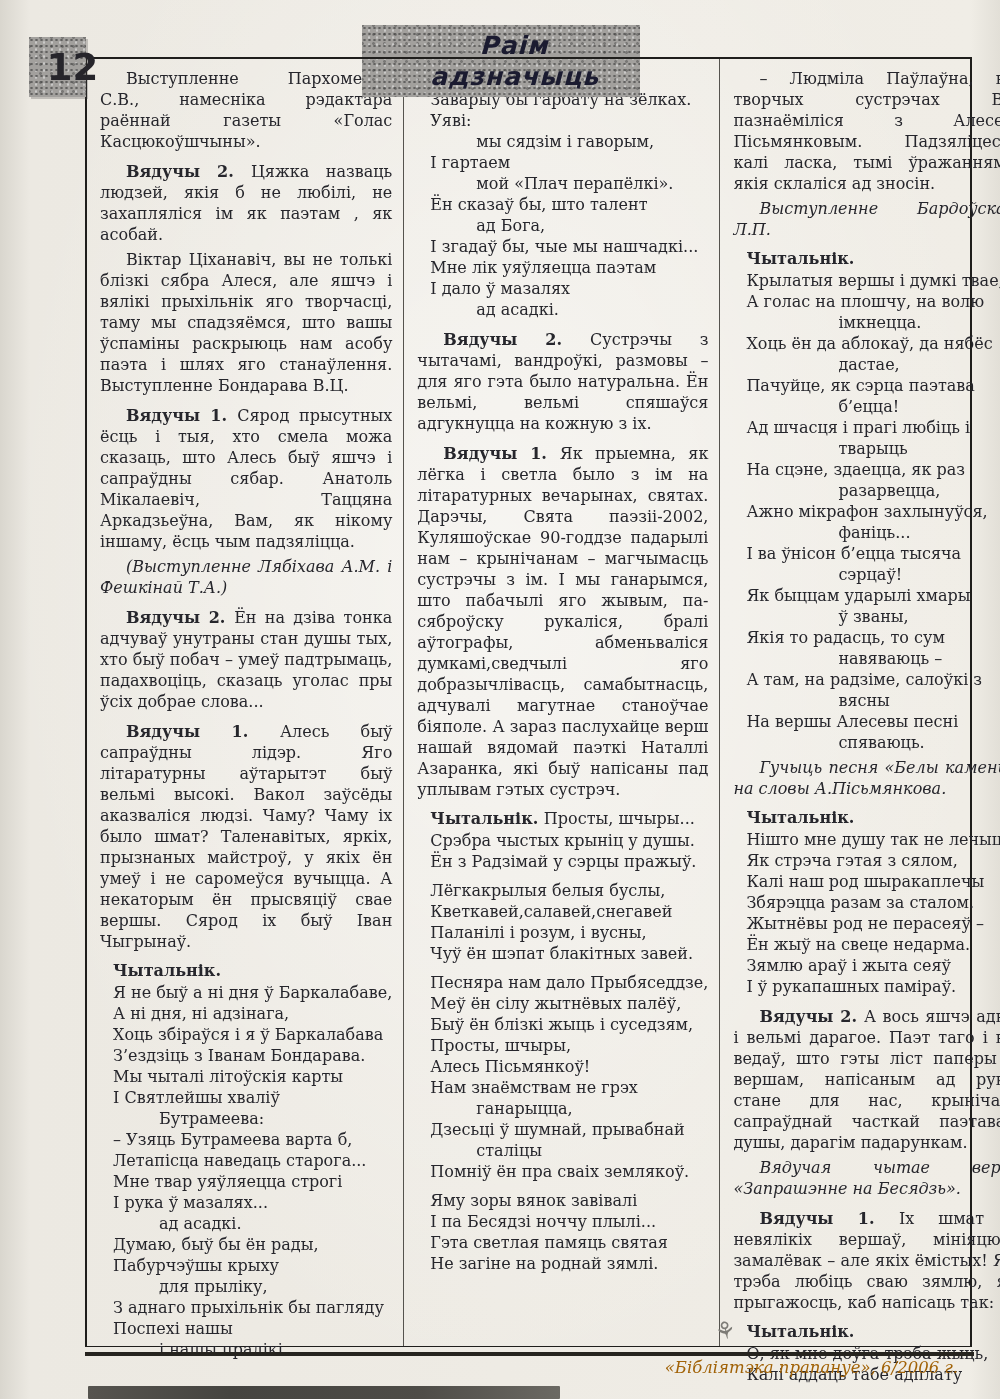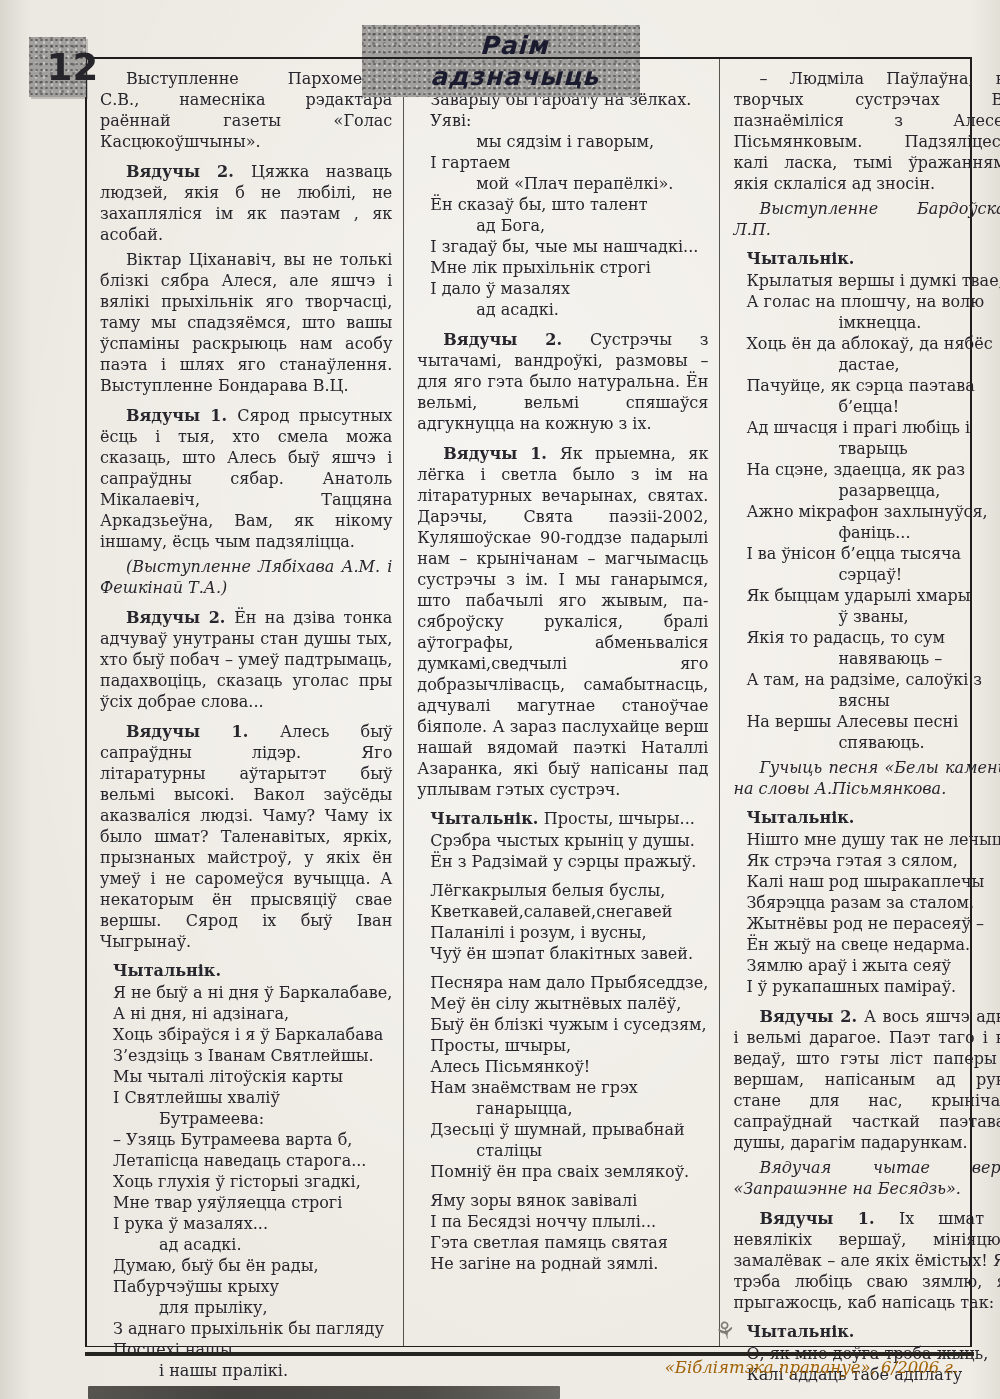--- a/index.html
+++ b/index.html
@@ -131,27 +131,26 @@
         <div class="ptext"><b>Вядучы 2. </b>Ён на дзіва тонка адчуваў унутраны стан душы тых, хто быў побач – умеў падтрымаць, падахвоціць, сказаць уголас пры ўсіх добрае слова...</div>
       </div>
       <div class="block para lead-para">
         <div class="ptext"><b>Вядучы 1. </b>Алесь быў сапраўдны лідэр. Яго літаратурны аўтарытэт быў вельмі высокі. Вакол заўсёды аказваліся людзі. Чаму? Чаму іх было шмат? Таленавітых, яркіх, прызнаных майстроў, у якіх ён умеў і не саромеўся вучыцца. А некаторым ён прысвяціў свае вершы. Сярод іх быў Іван Чыгрынаў.</div>
       </div>
       <div class="block verse">
         <div class="vhead"><b>Чытальнік.</b></div>
         <div class="vline ind0">Я не быў а ні дня ў Баркалабаве,</div>
         <div class="vline ind0">А ні дня, ні адзінага,</div>
         <div class="vline ind0">Хоць збіраўся і я ў Баркалабава</div>
-        <div class="vline ind0">З’ездзіць з Іванам Святлейшы.</div>
+        <div class="vline ind0">З’ездзіць з Іванам Бондарава.</div>
         <div class="vline ind0">Мы чыталі літоўскія карты</div>
         <div class="vline ind0">І Святлейшы хваліў</div>
         <div class="vline ind1">Бутрамеева:</div>
         <div class="vline ind0">– Узяць Бутрамеева варта б,</div>
         <div class="vline ind0">Летапісца наведаць старога...</div>
-        <div class="vline ind0">Хоць глухія ў гісторыі згадкі,</div>
         <div class="vline ind0">Мне твар уяўляецца строгі</div>
         <div class="vline ind0">І рука ў мазалях...</div>
         <div class="vline ind1">ад асадкі.</div>
         <div class="vline ind0">Думаю, быў бы ён рады,</div>
         <div class="vline ind0">Пабурчэўшы крыху</div>
         <div class="vline ind1">для прыліку,</div>
         <div class="vline ind0">З аднаго прыхільнік бы пагляду</div>
         <div class="vline ind0">Поспехі нашы</div>
         <div class="vline ind1">і нашы пралікі.</div>
       </div>
@@ -160,21 +159,21 @@
       <div class="block verse cont">
         <div class="vline ind1">пра творы,</div>
         <div class="vline ind0">Заварыў бы гарбату на зёлках.</div>
         <div class="vline ind0">Уяві:</div>
         <div class="vline ind1">мы сядзім і гаворым,</div>
         <div class="vline ind0">І гартаем</div>
         <div class="vline ind1">мой «Плач перапёлкі».</div>
         <div class="vline ind0">Ён сказаў бы, што талент</div>
         <div class="vline ind1">ад Бога,</div>
         <div class="vline ind0">І згадаў бы, чые мы нашчадкі...</div>
-        <div class="vline ind0">Мне лік прыхільнік строгі</div>
+        <div class="vline ind0">Мне лік уяўляецца паэтам</div>
         <div class="vline ind0">І дало ў мазалях</div>
         <div class="vline ind1">ад асадкі.</div>
       </div>
       <div class="block para lead-para">
         <div class="ptext"><b>Вядучы 2. </b>Сустрэчы з чытачамі, вандроўкі, размовы – для яго гэта было натуральна. Ён вельмі, вельмі спяшаўся адгукнуцца на кожную з іх.</div>
       </div>
       <div class="block para lead-para">
         <div class="ptext"><b>Вядучы 1. </b>Як прыемна, як лёгка і светла было з ім на літаратурных вечарынах, святах. Дарэчы, Свята паэзіі-2002, Куляшоўскае 90-годдзе падарылі нам – крынічанам – магчымасць сустрэчы з ім. І мы ганарымся, што пабачылі яго жывым, па-сяброўску рукаліся, бралі аўтографы, абменьваліся думкамі,сведчылі яго добразычлівасць, самабытнасць, адчувалі магутнае станоўчае біяполе. А зараз паслухайце верш нашай вядомай паэткі Наталлі Азаранка, які быў напісаны пад уплывам гэтых сустрэч.</div>
       </div>
       <div class="block verse">
@@ -184,21 +183,21 @@
       </div>
       <div class="block verse">
         <div class="vline ind0">Лёгкакрылыя белыя буслы,</div>
         <div class="vline ind0">Кветкавей,салавей,снегавей</div>
         <div class="vline ind0">Паланілі і розум, і вусны,</div>
         <div class="vline ind0">Чуў ён шэпат блакітных завей.</div>
       </div>
       <div class="block verse">
         <div class="vline ind0">Песняра нам дало Прыбяседдзе,</div>
         <div class="vline ind0">Меў ён сілу жытнёвых палёў,</div>
-        <div class="vline ind0">Быў ён блізкі чужым і суседзям,</div>
+        <div class="vline ind0">Быў ён блізкі жыць і суседзям,</div>
         <div class="vline ind0">Просты, шчыры,</div>
         <div class="vline ind0">Алесь Пісьмянкоў!</div>
         <div class="vline ind0">Нам знаёмствам не грэх</div>
         <div class="vline ind1">ганарыцца,</div>
         <div class="vline ind0">Дзесьці ў шумнай, прывабнай</div>
         <div class="vline ind1">сталіцы</div>
         <div class="vline ind0">Помніў ён пра сваіх землякоў.</div>
       </div>
       <div class="block verse">
         <div class="vline ind0">Яму зоры вянок завівалі</div>

